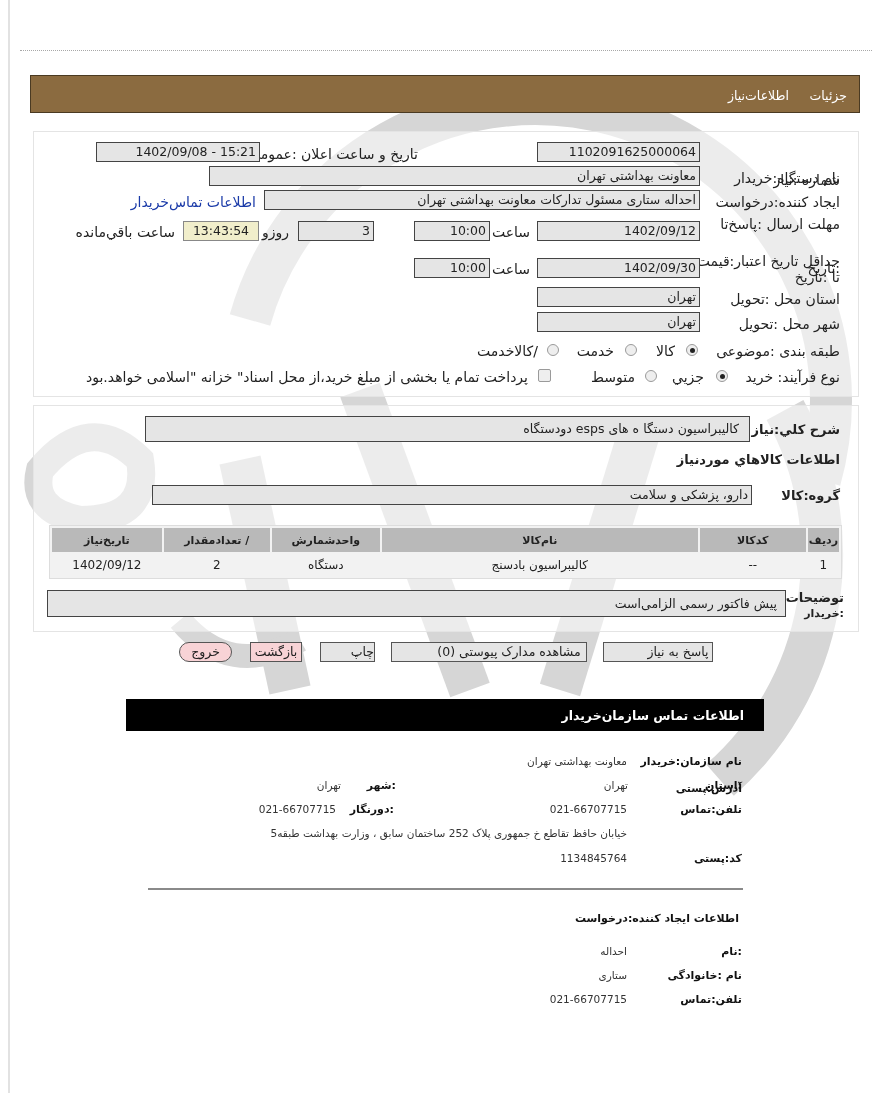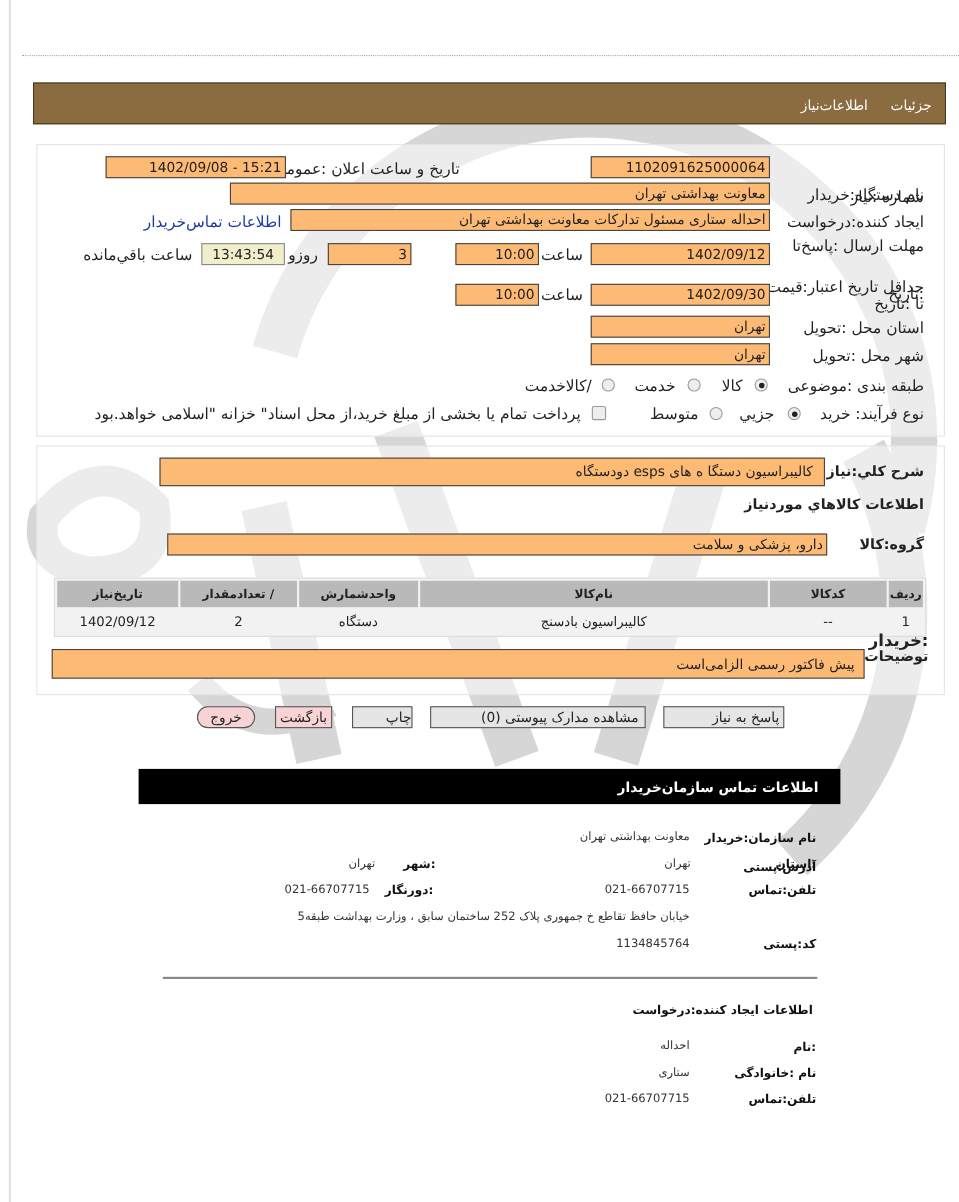--- a/index.html
+++ b/index.html
@@ -5,21 +5,21 @@
   html,body{margin:0;padding:0;background:#fff;}
   body{width:872px;height:1093px;position:relative;overflow:hidden;font-family:"DejaVu Sans","Liberation Sans",sans-serif;font-size:12px;color:#222;}
   .leftline{position:absolute;left:8px;top:0;width:2px;height:1093px;background:#e2e2e2;}
   .dotline{position:absolute;left:20px;top:50px;width:852px;border-top:1px dotted #a8a8a8;}
   .watermark{position:absolute;left:0;top:0;width:872px;height:1093px;pointer-events:none;}
   .topbar{position:absolute;left:30px;top:75px;width:830px;height:38px;background:#8b6b40;border:1px solid #4a3a22;box-sizing:border-box;color:#fff;direction:rtl;}
   .topbar span{position:absolute;top:12px;font-size:12.5px;}
   .panel{position:absolute;border:1px solid #e4e4e4;background:rgba(255,255,255,0.55);box-sizing:border-box;}
   .lbl{position:absolute;direction:rtl;text-align:right;font-size:14px;color:#222;white-space:nowrap;line-height:16px;}
   .lbl.b{font-weight:bold;}
-  .box{position:absolute;border:1px solid #444;background:#fdba74;box-sizing:border-box;height:20px;line-height:18px;font-size:12.5px;direction:rtl;text-align:right;padding:0 3px;white-space:nowrap;overflow:hidden;}
+  .box{position:absolute;border:1px solid #444;background:#e5e5e5;box-sizing:border-box;height:20px;line-height:18px;font-size:12.5px;direction:rtl;text-align:right;padding:0 3px;white-space:nowrap;overflow:hidden;}
   .box.ltr{direction:ltr;}
   .box.timer{background:#f1eecb;border-color:#888;text-align:center;}
   .radio{position:absolute;width:12px;height:12px;border-radius:50%;border:1px solid #9a9a9a;background:#eee;box-sizing:border-box;}
   .radio.on::after{content:"";position:absolute;left:2.5px;top:2.5px;width:5px;height:5px;border-radius:50%;background:#222;}
   .check{position:absolute;width:13px;height:13px;border:1px solid #9a9a9a;background:#eee;box-sizing:border-box;border-radius:2px;}
   .link{color:#1a3aa8;}
   table.goods{position:absolute;left:49px;top:525px;width:793px;border-collapse:separate;border-spacing:2px;background:#f2f2f2;border:1px solid #ddd;direction:rtl;}
   table.goods th{background:#b9b9b9;color:#222;font-size:11px;font-weight:bold;height:22px;text-align:center;}
   table.goods td{background:#f2f2f2;height:20px;text-align:center;font-size:12px;}
   .btn{position:absolute;height:20px;border:1px solid #555;box-sizing:border-box;font-size:12.5px;line-height:18px;text-align:center;direction:rtl;}
@@ -134,21 +134,21 @@
       <td>--</td>
       <td>کالیبراسیون بادسنج</td>
       <td>دستگاه</td>
       <td>2</td>
       <td>1402/09/12</td>
     </tr>
   </tbody>
 </table>
 
 <span class="lbl b" style="right:28px;top:590px;font-size:13px;">توضیحات</span>
-<span class="lbl b" style="right:28px;top:574px;font-size:15px;">:خریدار</span>
+<span class="lbl b" style="right:28px;top:606px;font-size:11px;">:خریدار</span>
 <div class="box" style="left:47px;top:590px;width:739px;height:27px;line-height:25px;padding-right:8px;">پیش فاکتور رسمی الزامی‌است</div>
 
 <div class="btn green" style="left:603px;top:642px;width:110px;">پاسخ به نیاز</div>
 <div class="btn green" style="left:391px;top:642px;width:196px;">مشاهده مدارک پیوستی (0)</div>
 <div class="btn green" style="left:320px;top:642px;width:55px;">چاپ</div>
 <div class="btn pink" style="left:250px;top:642px;width:52px;">بازگشت</div>
 <div class="btn pink" style="left:179px;top:642px;width:53px;border-radius:10px;">خروج</div>
 
 <div class="sectionbar">
   <span>اطلاعات  تماس  سازمان‌خریدار</span>

